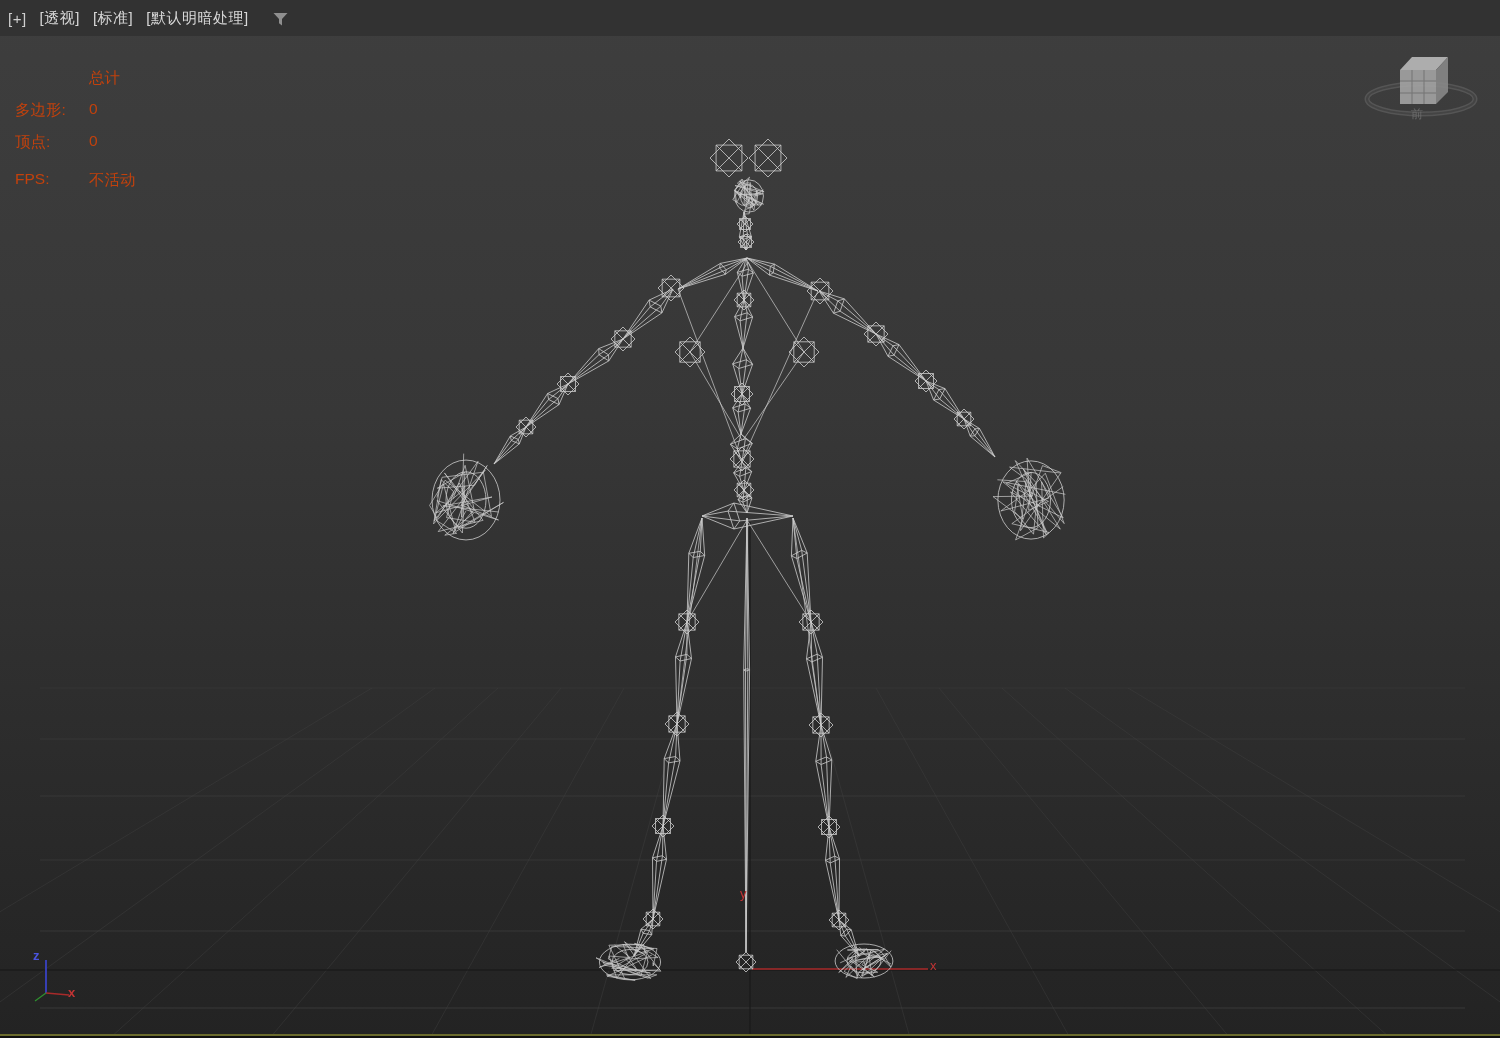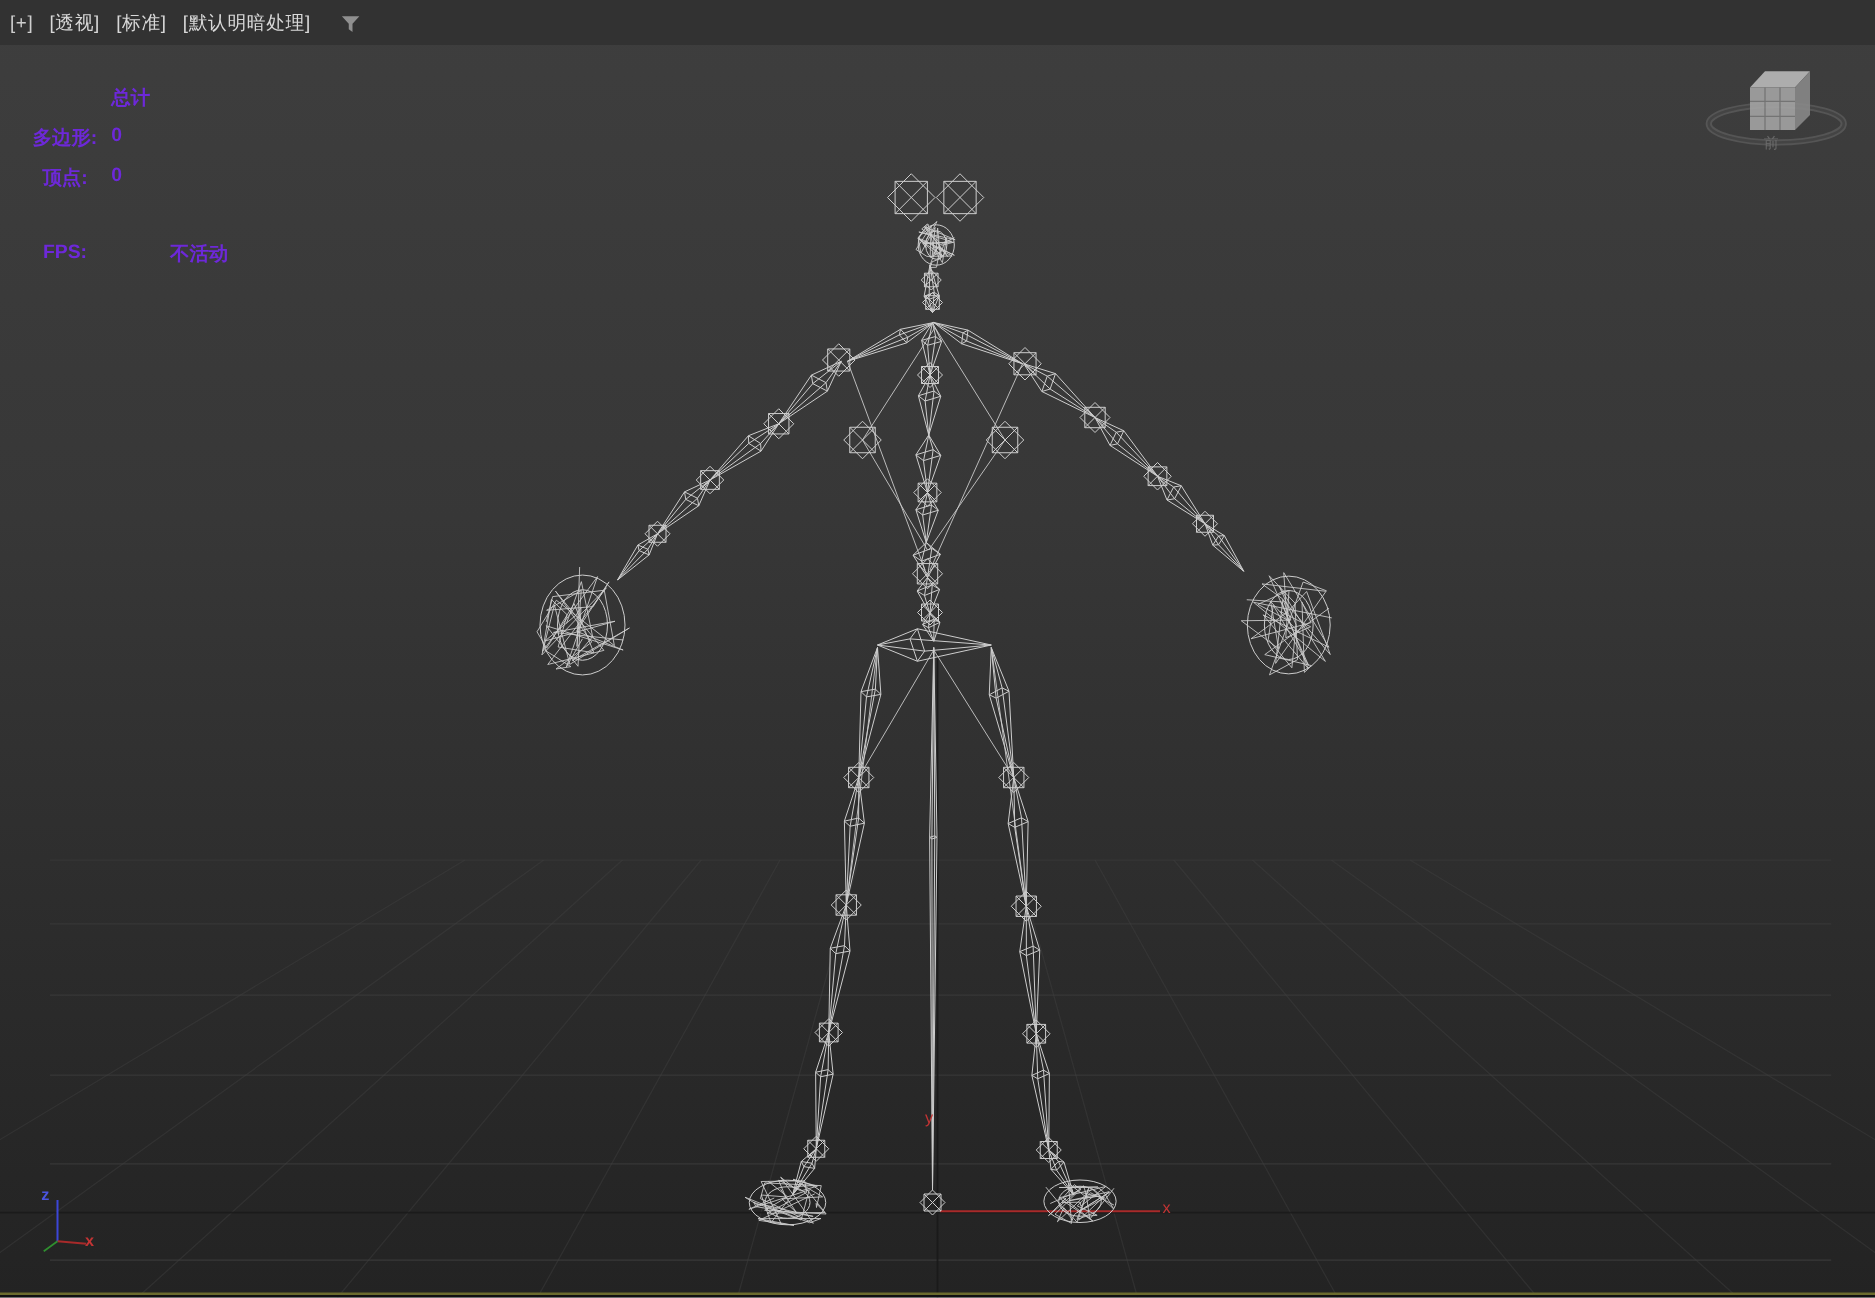--- a/index.html
+++ b/index.html
@@ -11,24 +11,24 @@
   }
   #scene{position:absolute;left:0;top:0;}
   .top-shade{position:absolute;left:0;top:0;width:100%;height:36px;background:rgba(0,0,0,0.18);}
   .menu-bar{
     position:absolute;top:9px;left:8px;display:flex;align-items:center;gap:13px;
     font-size:15px;color:#d8d8d8;letter-spacing:0.5px;z-index:6;
   }
   .menu-item{cursor:default;white-space:nowrap;}
   .menu-item.plus{color:#cfcfcf;}
   .funnel{margin-left:10px;display:flex;align-items:center;}
-  .stats{position:absolute;top:68px;left:15px;color:#6d28d9;font-weight:700;font-size:15.5px;z-index:6;text-align:center;}
+  .stats{position:absolute;top:68px;left:15px;color:#c2410c;font-weight:400;font-size:15.5px;z-index:6;}
   .srow{display:flex;margin-bottom:11px;}
   .slabel{width:74px;}
-  .srow.fps{margin-top:40px;gap:47px;}
+  .srow.fps{margin-top:17px;}
   .axis-label{position:absolute;font-size:13px;z-index:5;font-weight:400;}
   #world-x{left:930px;top:958px;color:#c23434;}
   #world-y{left:740px;top:886px;color:#c23434;}
   #tripod-z{left:33px;top:948px;color:#4a54e0;font-weight:700;}
   #tripod-x{left:68px;top:985px;color:#c23434;font-weight:700;}
   .bottom-black{position:absolute;left:0;bottom:0;width:100%;height:3px;background:#101010;z-index:7;}
   .bottom-line{position:absolute;left:0;bottom:2px;width:100%;height:2px;background:#6b6b2d;z-index:7;}
 </style>
 </head>
 <body>

